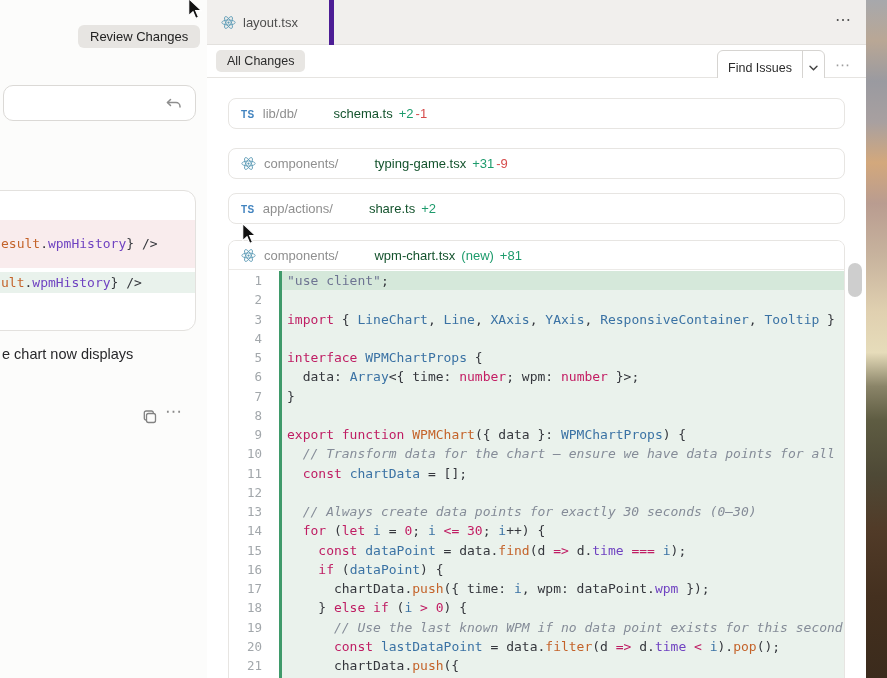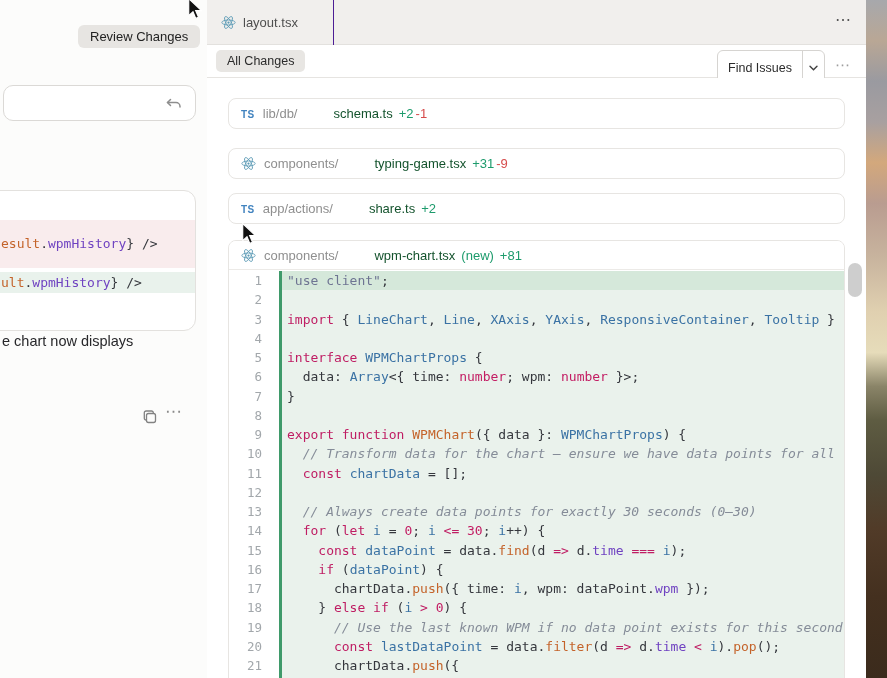--- a/index.html
+++ b/index.html
@@ -15,31 +15,31 @@
                 font-family:"Liberation Sans",sans-serif; font-size:13px; color:#222; cursor:default; }
   .undo-box { position:absolute; left:3px; top:85px; width:193px; height:36px;
               background:#fff; border:1px solid #dbd9d6; border-radius:10px; }
   .undo-icon { position:absolute; right:12px; top:9px; width:18px; height:18px; color:#8e8e8e; }
   .snippet-card { position:absolute; left:-28px; top:190px; width:224px; height:141px;
                   background:#fff; border:1px solid #e3e1de; border-radius:12px; overflow:hidden; }
   .diff-line { font-family:"DejaVu Sans Mono",monospace; font-size:13px; font-weight:500;
                white-space:pre; padding-left:28px; overflow:hidden; }
   .diff-removed { margin-top:29px; height:48px; line-height:48px; background:#f9eced; }
   .diff-added   { margin-top:4px;  height:21px; line-height:21px; background:#e9f2ec; }
-  .chat-text { position:absolute; left:2px; top:333px; font-size:14.5px; color:#27272a; white-space:nowrap; }
+  .chat-text { position:absolute; left:2px; top:346px; font-size:14.5px; color:#27272a; white-space:nowrap; }
   .copy-btn { position:absolute; left:141px; top:408px; width:17px; height:17px; color:#828282; }
   .sb-ellipsis { position:absolute; left:165px; top:401px; font-size:17px; color:#8a8a8a; letter-spacing:1px; }
 
   
   .editor { position:absolute; left:207px; top:0; width:659px; height:678px; background:#fff; }
   .tabbar { position:absolute; left:0; top:0; width:659px; height:45px;
             background:#f1efed; border-bottom:1px solid #e3e1de; }
   .tab { position:absolute; top:0; height:45px; display:flex; align-items:center; gap:7px;
          padding:0 14px; font-size:13px; color:#4f4f4f; cursor:default; }
-  .tab.inactive { left:0; width:127px; border-right:1px solid #4c1d95; }
+  .tab.inactive { left:0; width:127px; border-right:5px solid #4c1d95; }
   .tab.active { left:130px; top:8px; height:38px; width:266px; background:#fff;
                 border:1px solid #e3e1de; border-bottom:none; border-radius:7px 7px 0 0;
                 color:#363636; z-index:2; }
   .tab .close { margin-left:9px; width:13px; height:13px; color:#4d4d4d; cursor:pointer; }
   .tab-ellipsis { position:absolute; left:628px; top:10px; font-size:16px; color:#555; letter-spacing:1px; }
 
   .toolbar { position:absolute; left:0; top:45px; width:659px; height:33px;
              background:#fff; border-bottom:1px solid #e6e4e1; }
   .all-changes { position:absolute; left:9px; top:5px; height:22px; padding:0 11px;
                  background:#e8e6e3; border:none; border-radius:5px;

